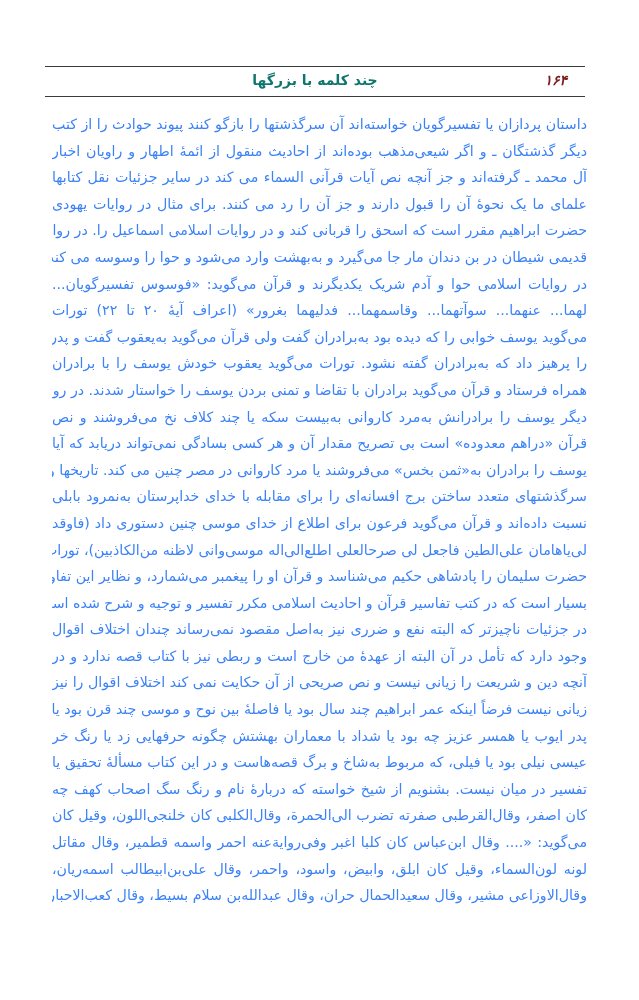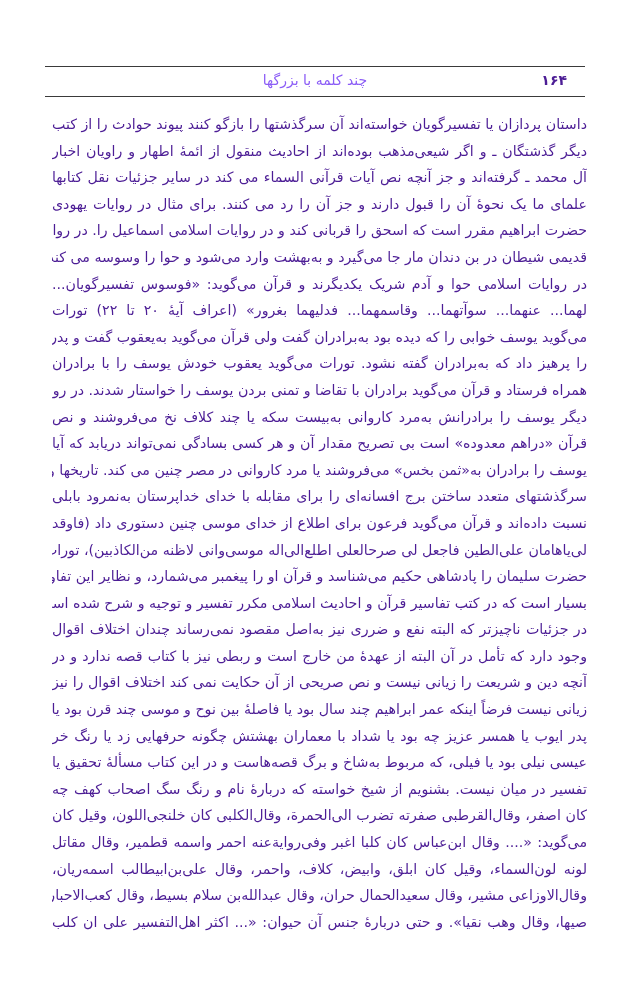--- a/index.html
+++ b/index.html
@@ -38,49 +38,50 @@
       width: 540px;
       height: 24px;
       direction: rtl;
     }
     .page-number {
       position: absolute;
       right: 18px;
       top: 2px;
       font-size: 14px;
       font-weight: bold;
-      color: #4c1d95;
+      color: #7f1d1d;
+      font-style: italic;
     }
     .running-title {
       position: absolute;
       left: 0;
       right: 0;
       top: 2px;
       text-align: center;
       font-size: 14px;
-      font-weight: normal;
-      color: #8b5cf6;
+      font-weight: bold;
+      color: #0f766e;
     }
     .body-text {
       position: absolute;
       left: 52px;
       top: 111px;
       width: 535px;
       direction: rtl;
     }
     .line {
       display: block;
       height: 26.6px;
       line-height: 26.6px;
       font-size: 14.2px;
       white-space: nowrap;
       text-align: justify;
       text-align-last: justify;
       overflow: hidden;
-      color: #4c1d95;
+      color: #3b82f6;
     }
     .line.last {
       text-align-last: right;
     }
   </style>
 </head>
 <body>
 
 <div class="page">
   <div class="rule top"></div>
@@ -112,17 +113,16 @@
     <span class="line last">بسیار است که در کتب تفاسیر قرآن و احادیث اسلامی مکرر تفسیر و توجیه و شرح شده است.</span>
     <span class="line">در جزئیات ناچیزتر که البته نفع و ضرری نیز به‌اصل مقصود نمی‌رساند چندان اختلاف اقوال</span>
     <span class="line">وجود دارد که تأمل در آن البته از عهدهٔ من خارج است و ربطی نیز با کتاب قصه ندارد و در</span>
     <span class="line">آنچه دین و شریعت را زیانی نیست و نص صریحی از آن حکایت نمی کند اختلاف اقوال را نیز</span>
     <span class="line">زیانی نیست فرضاً اینکه عمر ابراهیم چند سال بود یا فاصلهٔ بین نوح و موسی چند قرن بود یا نام</span>
     <span class="line">پدر ایوب یا همسر عزیز چه بود یا شداد با معماران بهشتش چگونه حرفهایی زد یا رنگ خر</span>
     <span class="line">عیسی نیلی بود یا فیلی، که مربوط به‌شاخ و برگ قصه‌هاست و در این کتاب مسألهٔ تحقیق یا</span>
     <span class="line">تفسیر در میان نیست. بشنویم از شیخ خواسته که دربارهٔ نام و رنگ سگ اصحاب کهف چه</span>
     <span class="line">کان اصفر، وقال‌القرطبی صفرته تضرب الی‌الحمرة، وقال‌الکلبی کان خلنجی‌اللون، وقیل کان</span>
     <span class="line">می‌گوید: «.... وقال ابن‌عباس کان کلبا اغبر وفی‌روایةعنه احمر واسمه قطمیر، وقال مقاتل</span>
-    <span class="line">لونه لون‌السماء، وقیل کان ابلق، وابیض، کلاف، واحمر، وقال علی‌بن‌ابیطالب اسمه‌ریان،</span>
+    <span class="line">لونه لون‌السماء، وقیل کان ابلق، وابیض، واسود، واحمر، وقال علی‌بن‌ابیطالب اسمه‌ریان،</span>
     <span class="line">وقال‌الاوزاعی مشیر، وقال سعیدالحمال حران، وقال عبدالله‌بن سلام بسیط، وقال کعب‌الاحبار</span>
-    <span class="line">صیها، وقال وهب نقیا». و حتی دربارهٔ جنس آن حیوان: «... اکثر اهل‌التفسیر علی ان کلب</span>
   </div>
 </div>
 
 </body></html>

